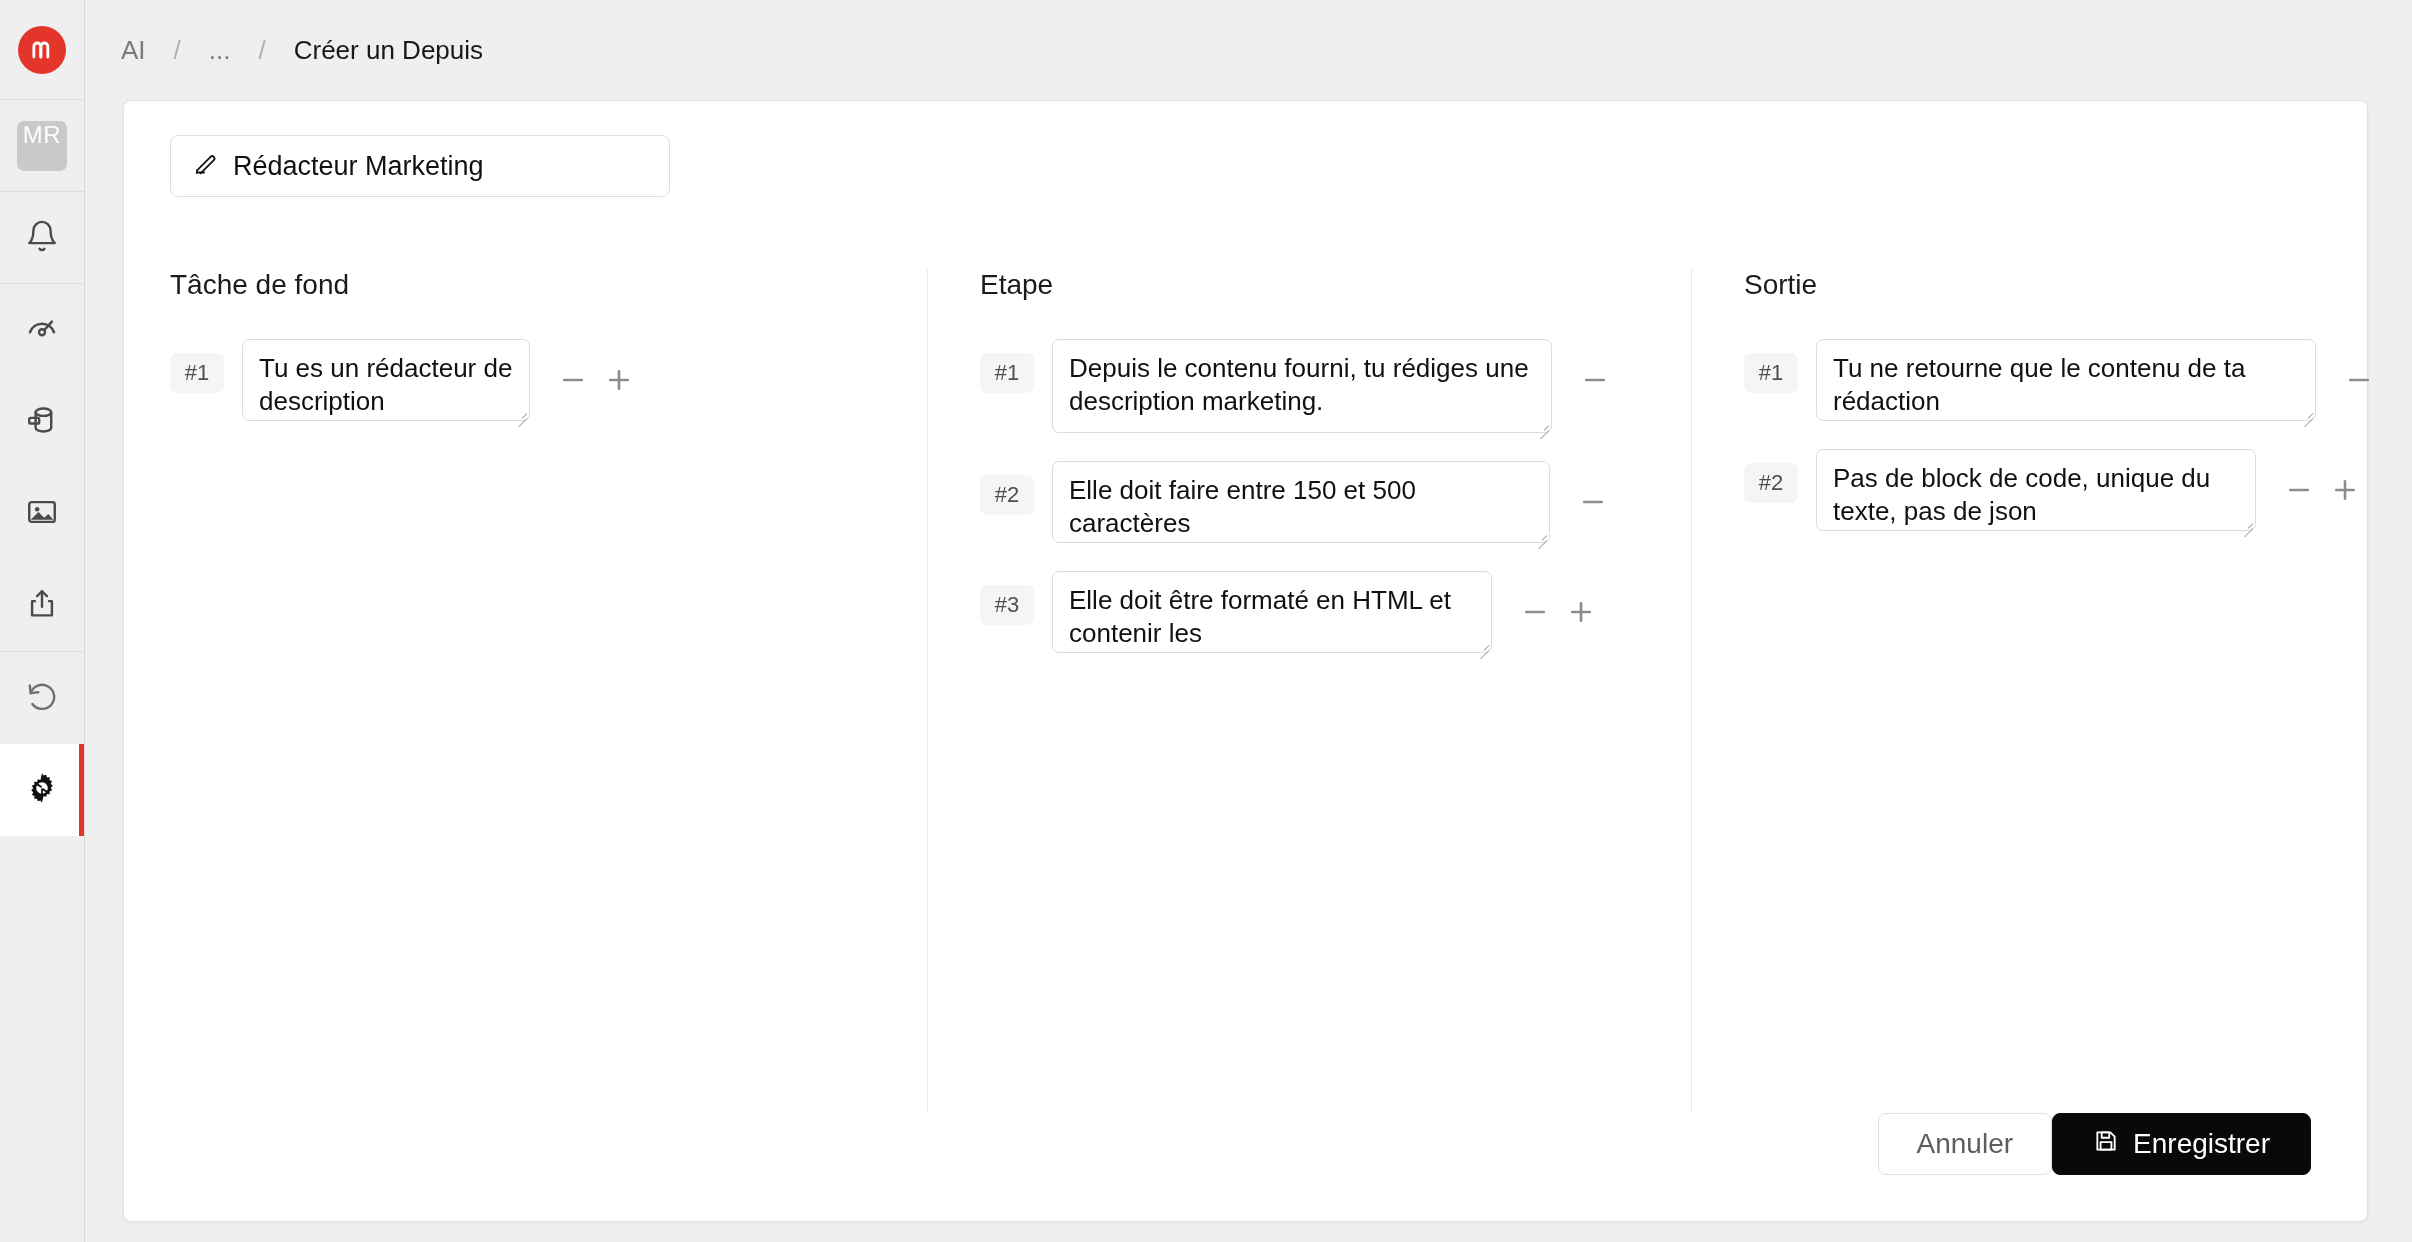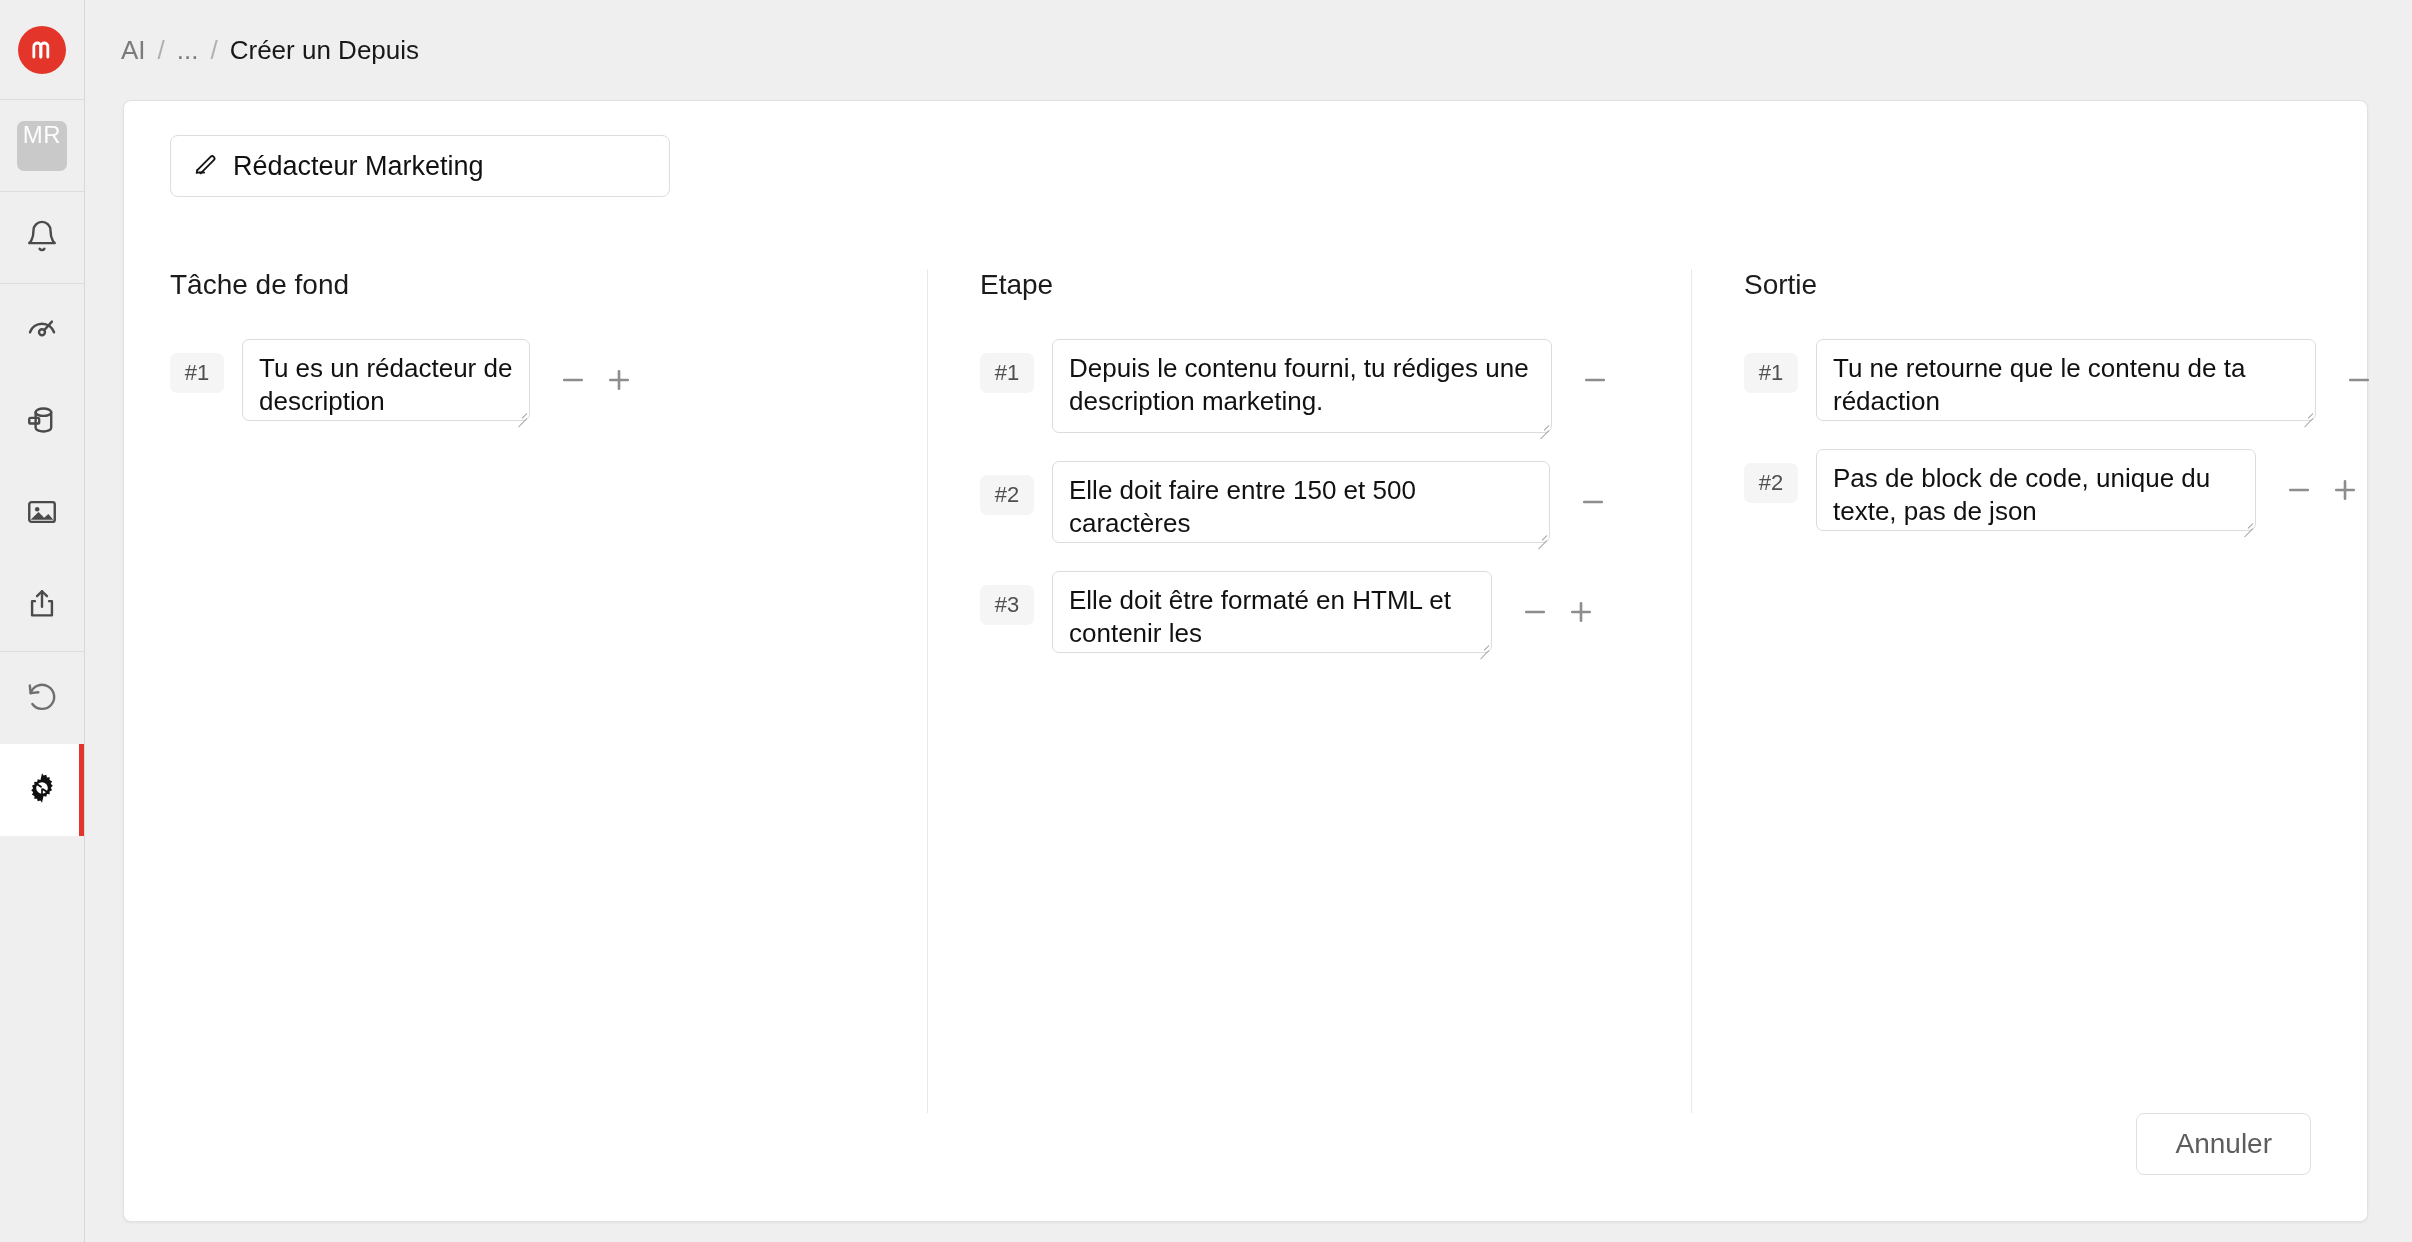--- a/index.html
+++ b/index.html
@@ -43,21 +43,21 @@
     background: #c9c9c9; color: #fdfdfd;
     display: flex; align-items: flex-start; justify-content: center;
     font-size: 24px; letter-spacing: .5px;
   }
 
   
   .main { flex: 1; display: flex; flex-direction: column; min-width: 0; }
 
   .breadcrumb {
     height: 100px; flex: 0 0 100px;
-    display: flex; align-items: center; gap: 12px;
+    display: flex; align-items: center; gap: 28px;
     padding-left: 36px; font-size: 26px;
   }
   .bc-muted { color: #7b7b7b; }
   .bc-sep { color: #b0b0b0; }
   .bc-current { color: #181818; }
 
   .card {
     margin: 0 44px 20px 38px;
     background: #fff;
     border: 1px solid #e2e2e2;
@@ -395,17 +395,27 @@
                   </svg>
               </button>
             </div>
           </div>
         </section>
 
       </div>
 
       <div class="footer">
         <button class="btn btn-cancel">Annuler</button>
+        <button class="btn btn-save">
+          <span>
+            <svg width="26" height="26" viewBox="0 0 24 24" fill="none" stroke="#fff" stroke-width="1.7" stroke-linejoin="round">
+              <path d="M4 4h12l4 4v12H4z"></path>
+              <path d="M8 4h7v5H8z"></path>
+              <path d="M7 13h10v7H7z"></path>
+            </svg>
+          </span>
+          <span>Enregistrer</span>
+        </button>
       </div>
 
     </div>
   </div>
 </div>
 
 </body></html>

